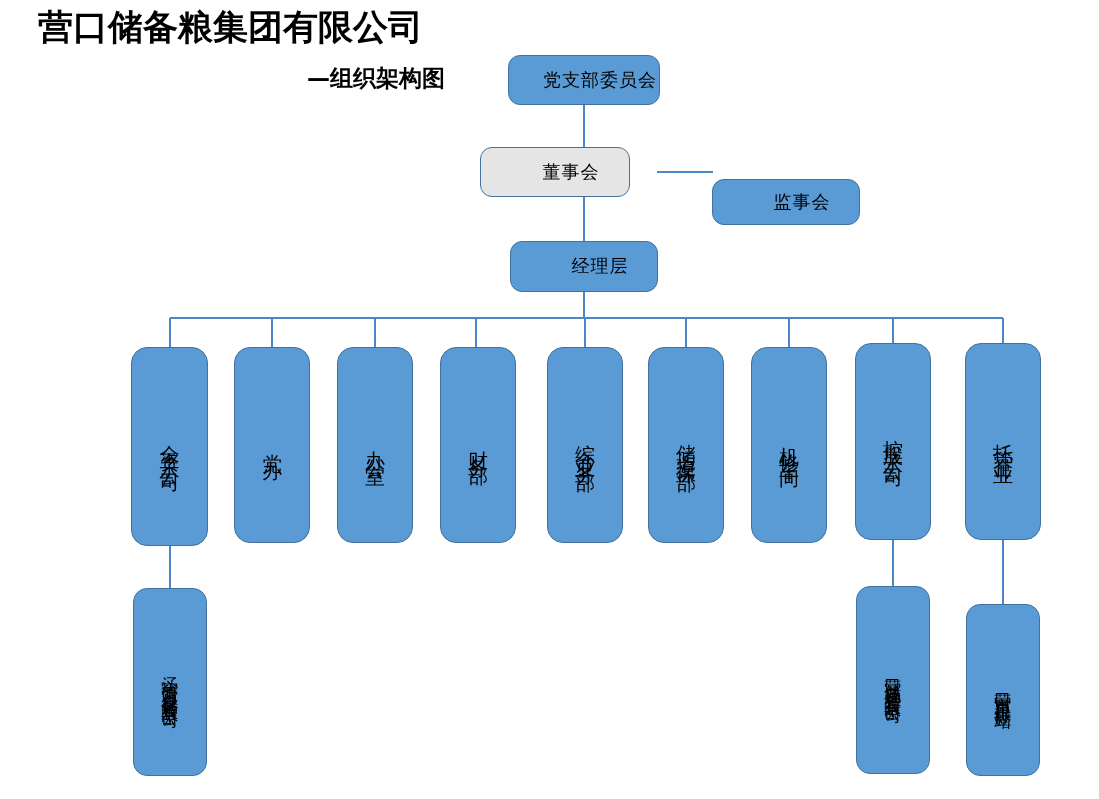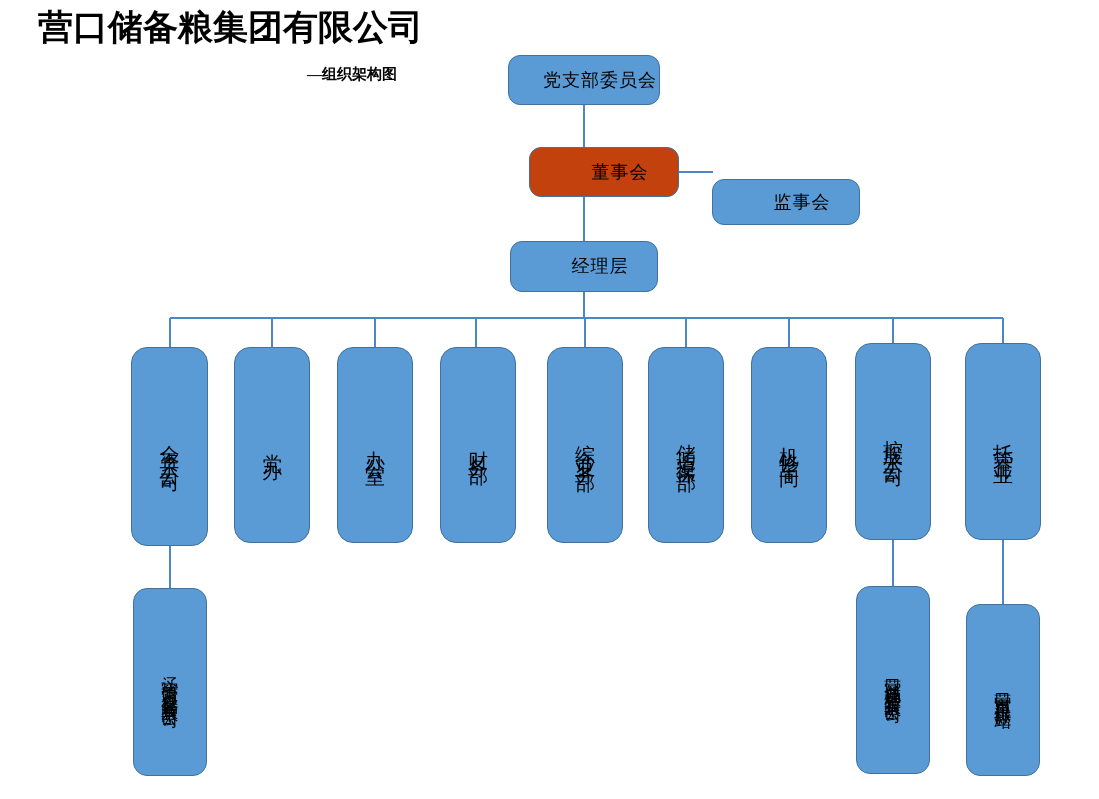--- a/index.html
+++ b/index.html
@@ -28,26 +28,25 @@
     font-weight: bold;
     color: #000000;
     letter-spacing: 0px;
     white-space: nowrap;
     line-height: 1.1;
   }
   #subtitle {
     position: absolute;
     left: 307px;
     top: 66px;
-    font-size: 15px;
+    font-size: 23px;
     font-weight: bold;
     color: #000000;
     white-space: nowrap;
     line-height: 1.1;
-    font-family: Liberation Serif, serif;
   }
 
   
   #connectors {
     position: absolute;
     left: 0;
     top: 0;
     width: 1099px;
     height: 799px;
     pointer-events: none;
@@ -147,21 +146,21 @@
       <line x1="170" y1="546" x2="170" y2="588"></line>
       <line x1="893" y1="540" x2="893" y2="586"></line>
       <line x1="1003" y1="540" x2="1003" y2="604"></line>
     </g>
   </svg>
 
   <div class="node horiz" style="left: 508px; top: 55px; width: 152px; height: 50px; background: rgb(91, 155, 213); border-color: rgb(65, 113, 156); color: rgb(0, 0, 0);">
     <span class="label">党支部委员会</span>
   </div>
 
-  <div class="node horiz" style="left: 529px; top: 147px; width: 150px; height: 50px; background: #c2410c; border-color: rgb(65, 113, 156); color: rgb(0, 0, 0); text-align: right;">
+  <div class="node horiz" style="left: 480px; top: 147px; width: 150px; height: 50px; background: #e5e5e5; border-color: rgb(65, 113, 156); color: rgb(0, 0, 0); text-align: right;">
     <span class="label">董事会</span>
   </div>
 
   <div class="node horiz" style="left: 712px; top: 149px; width: 148px; height: 46px; background: rgb(91, 155, 213); border-color: rgb(65, 113, 156); color: rgb(0, 0, 0); margin-top: 30px;">
     <span class="label">监事会</span>
   </div>
 
   <div class="node horiz" style="left: 510px; top: 241px; width: 148px; height: 51px; background: rgb(91, 155, 213); border-color: rgb(65, 113, 156); color: rgb(0, 0, 0); justify-content: center;">
     <span class="label">经理层</span>
   </div>

